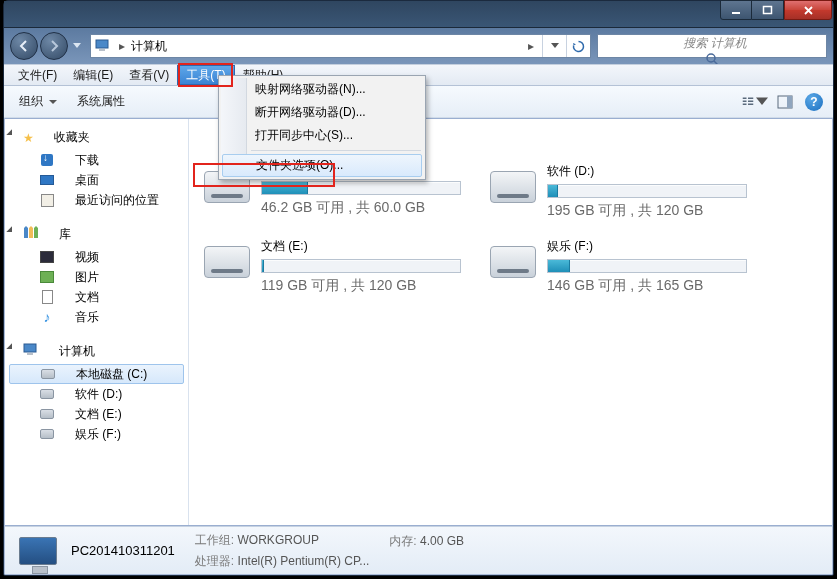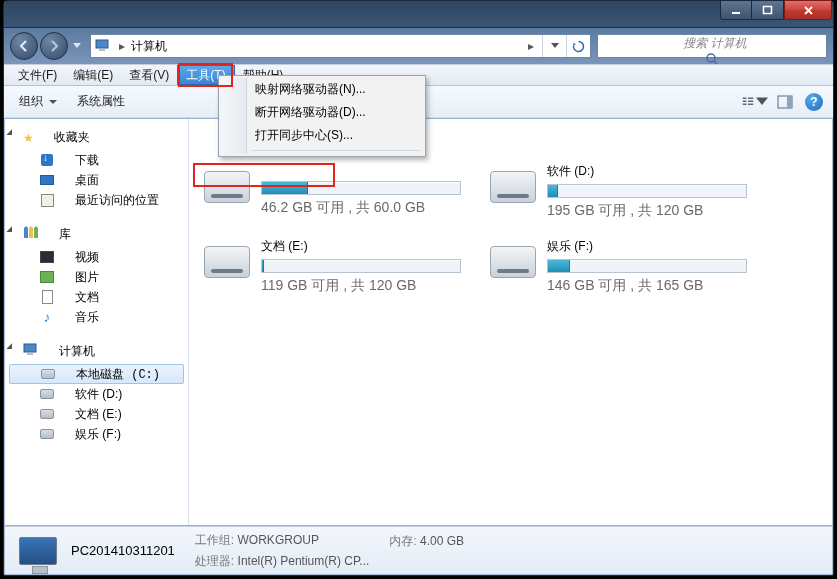--- a/index.html
+++ b/index.html
@@ -147,21 +147,21 @@
     position:absolute; left:4px; top:5px;
     border:4px solid transparent; border-left-color:#888;
   }
   .np-head.open .tw { transform:rotate(45deg); border-left-color:#555; left:3px; top:4px; }
   .np-head .label { margin-left:4px; }
   .np-item {
     display:flex; align-items:center; padding:2px 0 2px 34px; height:20px;
   }
   .np-item.sel {
     background:linear-gradient(to bottom, #eaf3fd, #d6e8fb);
-    border:1px solid #9ec4ec; border-radius:2px; margin:0 4px; padding-left:30px;font-family:Liberation Mono, monospace;
+    border:1px solid #9ec4ec; border-radius:2px; margin:0 4px; padding-left:30px;
   }
   .np-item .ic { width:16px; height:16px; display:flex; align-items:center; justify-content:center; }
   .np-item .label, .np-head .label { margin-left:20px; }
 
   
   .ic-star { color:#f6c04a; }
   .ic-lib  { color:#f2bc57; }
   .ic-comp { color:#667a90; }
   .ic-disk {
     width:14px; height:10px; background:linear-gradient(#d9dee5,#b6bfc8);
@@ -556,20 +556,21 @@
       </div>
     </div>
   </div>
 
   <div class="dropdown">
     <div class="dd-gutter"></div>
     <div class="dd-item">映射网络驱动器(N)...</div>
     <div class="dd-item">断开网络驱动器(D)...</div>
     <div class="dd-item">打开同步中心(S)...</div>
     <div class="dd-sep"></div>
+    <div class="dd-item hl">文件夹选项(O)...</div>
   </div>
 
   <div class="hl-box" style="left:174px; top:62px; width:55px; height:24px;"></div>
   <div class="hl-box" style="left:189px; top:162px; width:142px; height:24px;"></div>
 
   <div class="details">
     <div class="det-ic">
         <div class="monitor"></div>
       </div>
     <div class="det-col">

